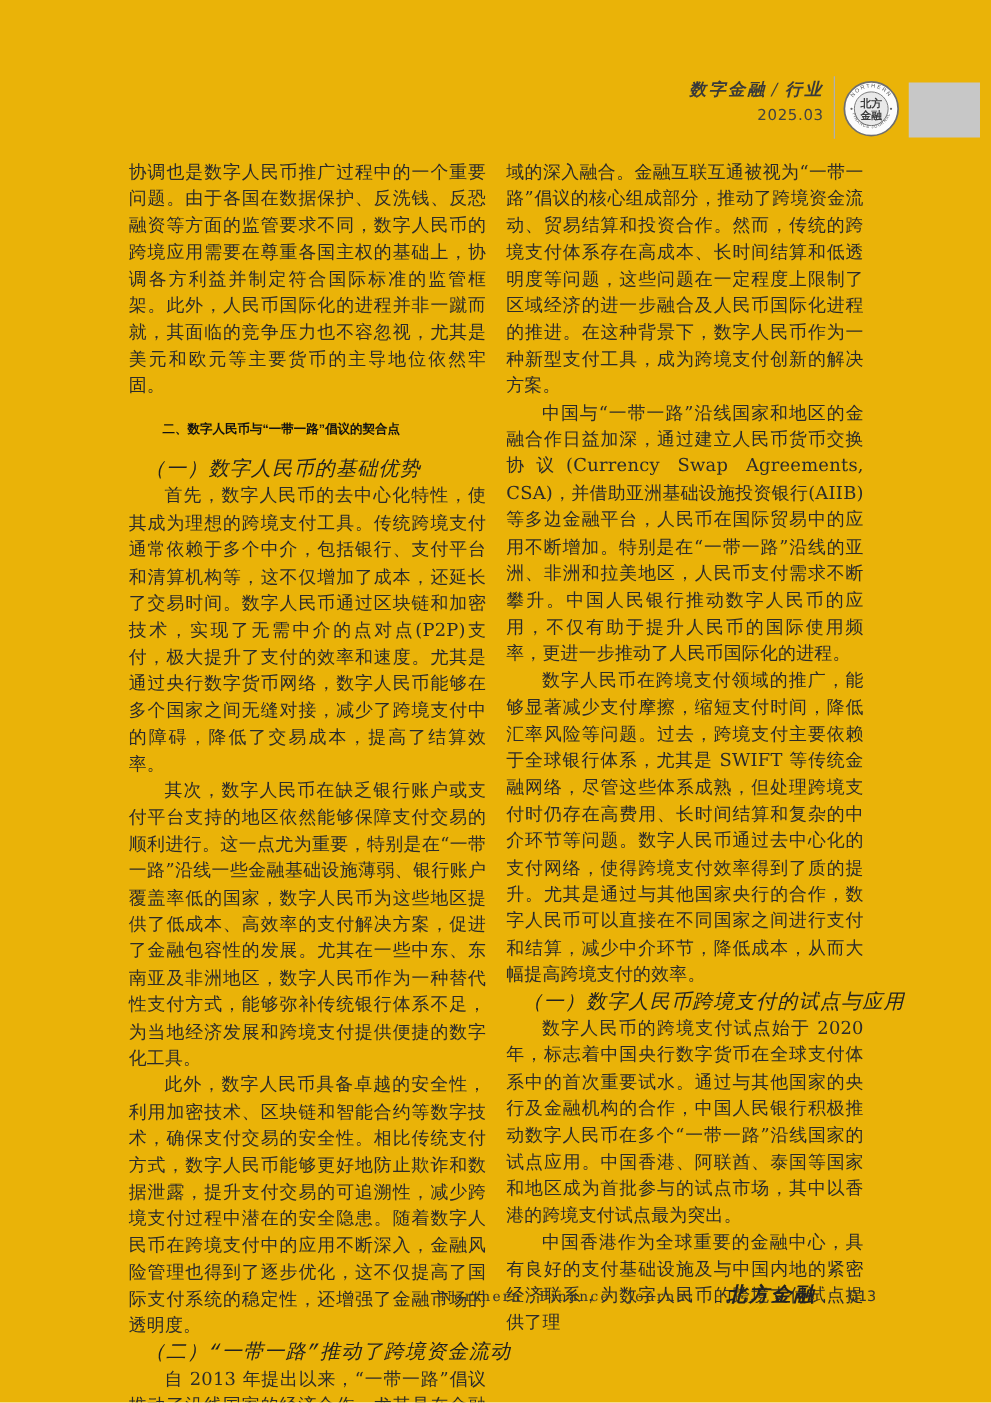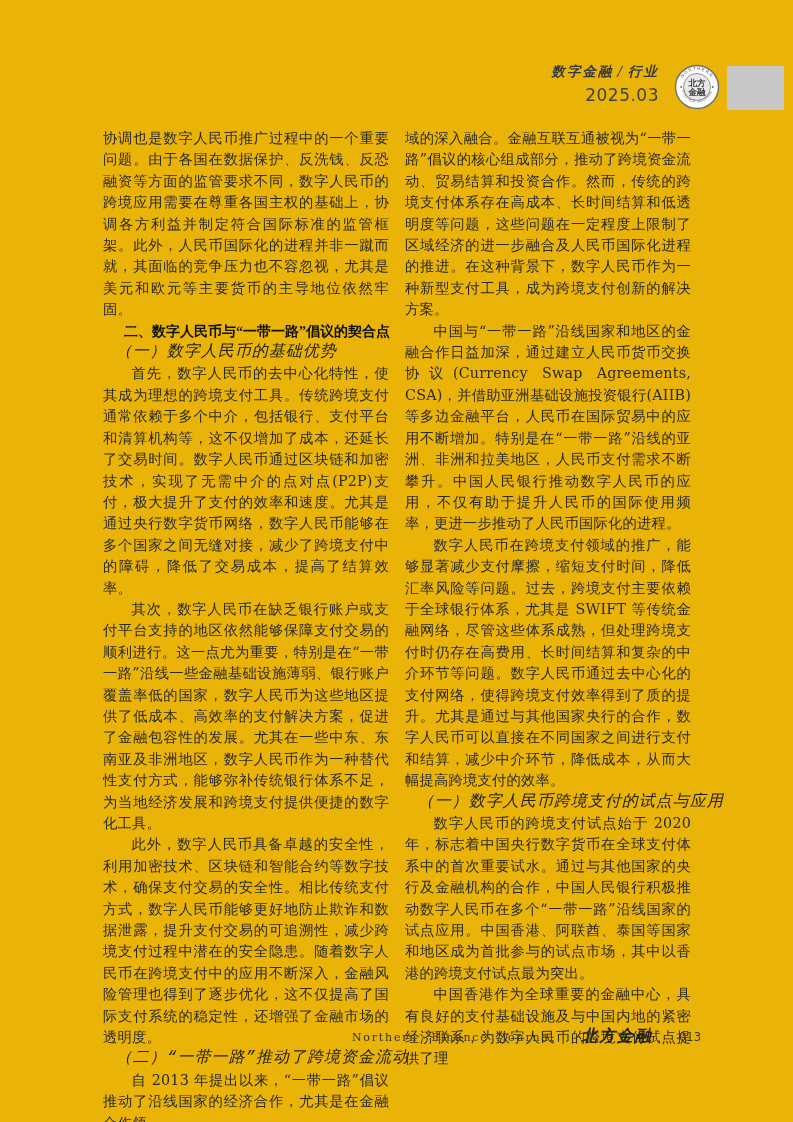--- a/index.html
+++ b/index.html
@@ -26,21 +26,21 @@
     font-weight: bold;
     font-size: 13.5px;
     letter-spacing: 2px;
     color: #3a3a3a;
     white-space: nowrap;
   }
   .header-tagline .sep { margin: 0 4px; font-weight: normal; }
   .header-issue {
     margin-top: 4px;
     font-family: "DejaVu Sans", "Liberation Sans", sans-serif;
-    font-size: 17px;
+    font-size: 12px;
     letter-spacing: 0.5px;
     color: #444444;
   }
   .header-divider {
     position: absolute;
     left: 667px;
     top: 61px;
     width: 1px;
     height: 50px;
     background: #b0b0b0;
@@ -74,24 +74,24 @@
   .para {
     margin: 0;
     font-size: 14.3px;
     line-height: 21.4px;
     text-align: justify;
     text-indent: 2em;
     letter-spacing: 0.2px;
   }
   .para.noindent { text-indent: 0; }
   .heading {
-    margin: 0;
-    font-family: Liberation Serif, serif;
+    margin: 12px;
+    font-family: Liberation Sans, sans-serif;
     font-weight: bold;
-    font-size: 14px;
+    font-size: 10px;
     line-height: 21.4px;
     color: #111111;
     text-indent: 1.5em;
     white-space: nowrap;
   }
   .subheading {
     margin: 0;
     font-family: Liberation Mono, monospace;
     font-style: italic;
     font-weight: normal;

